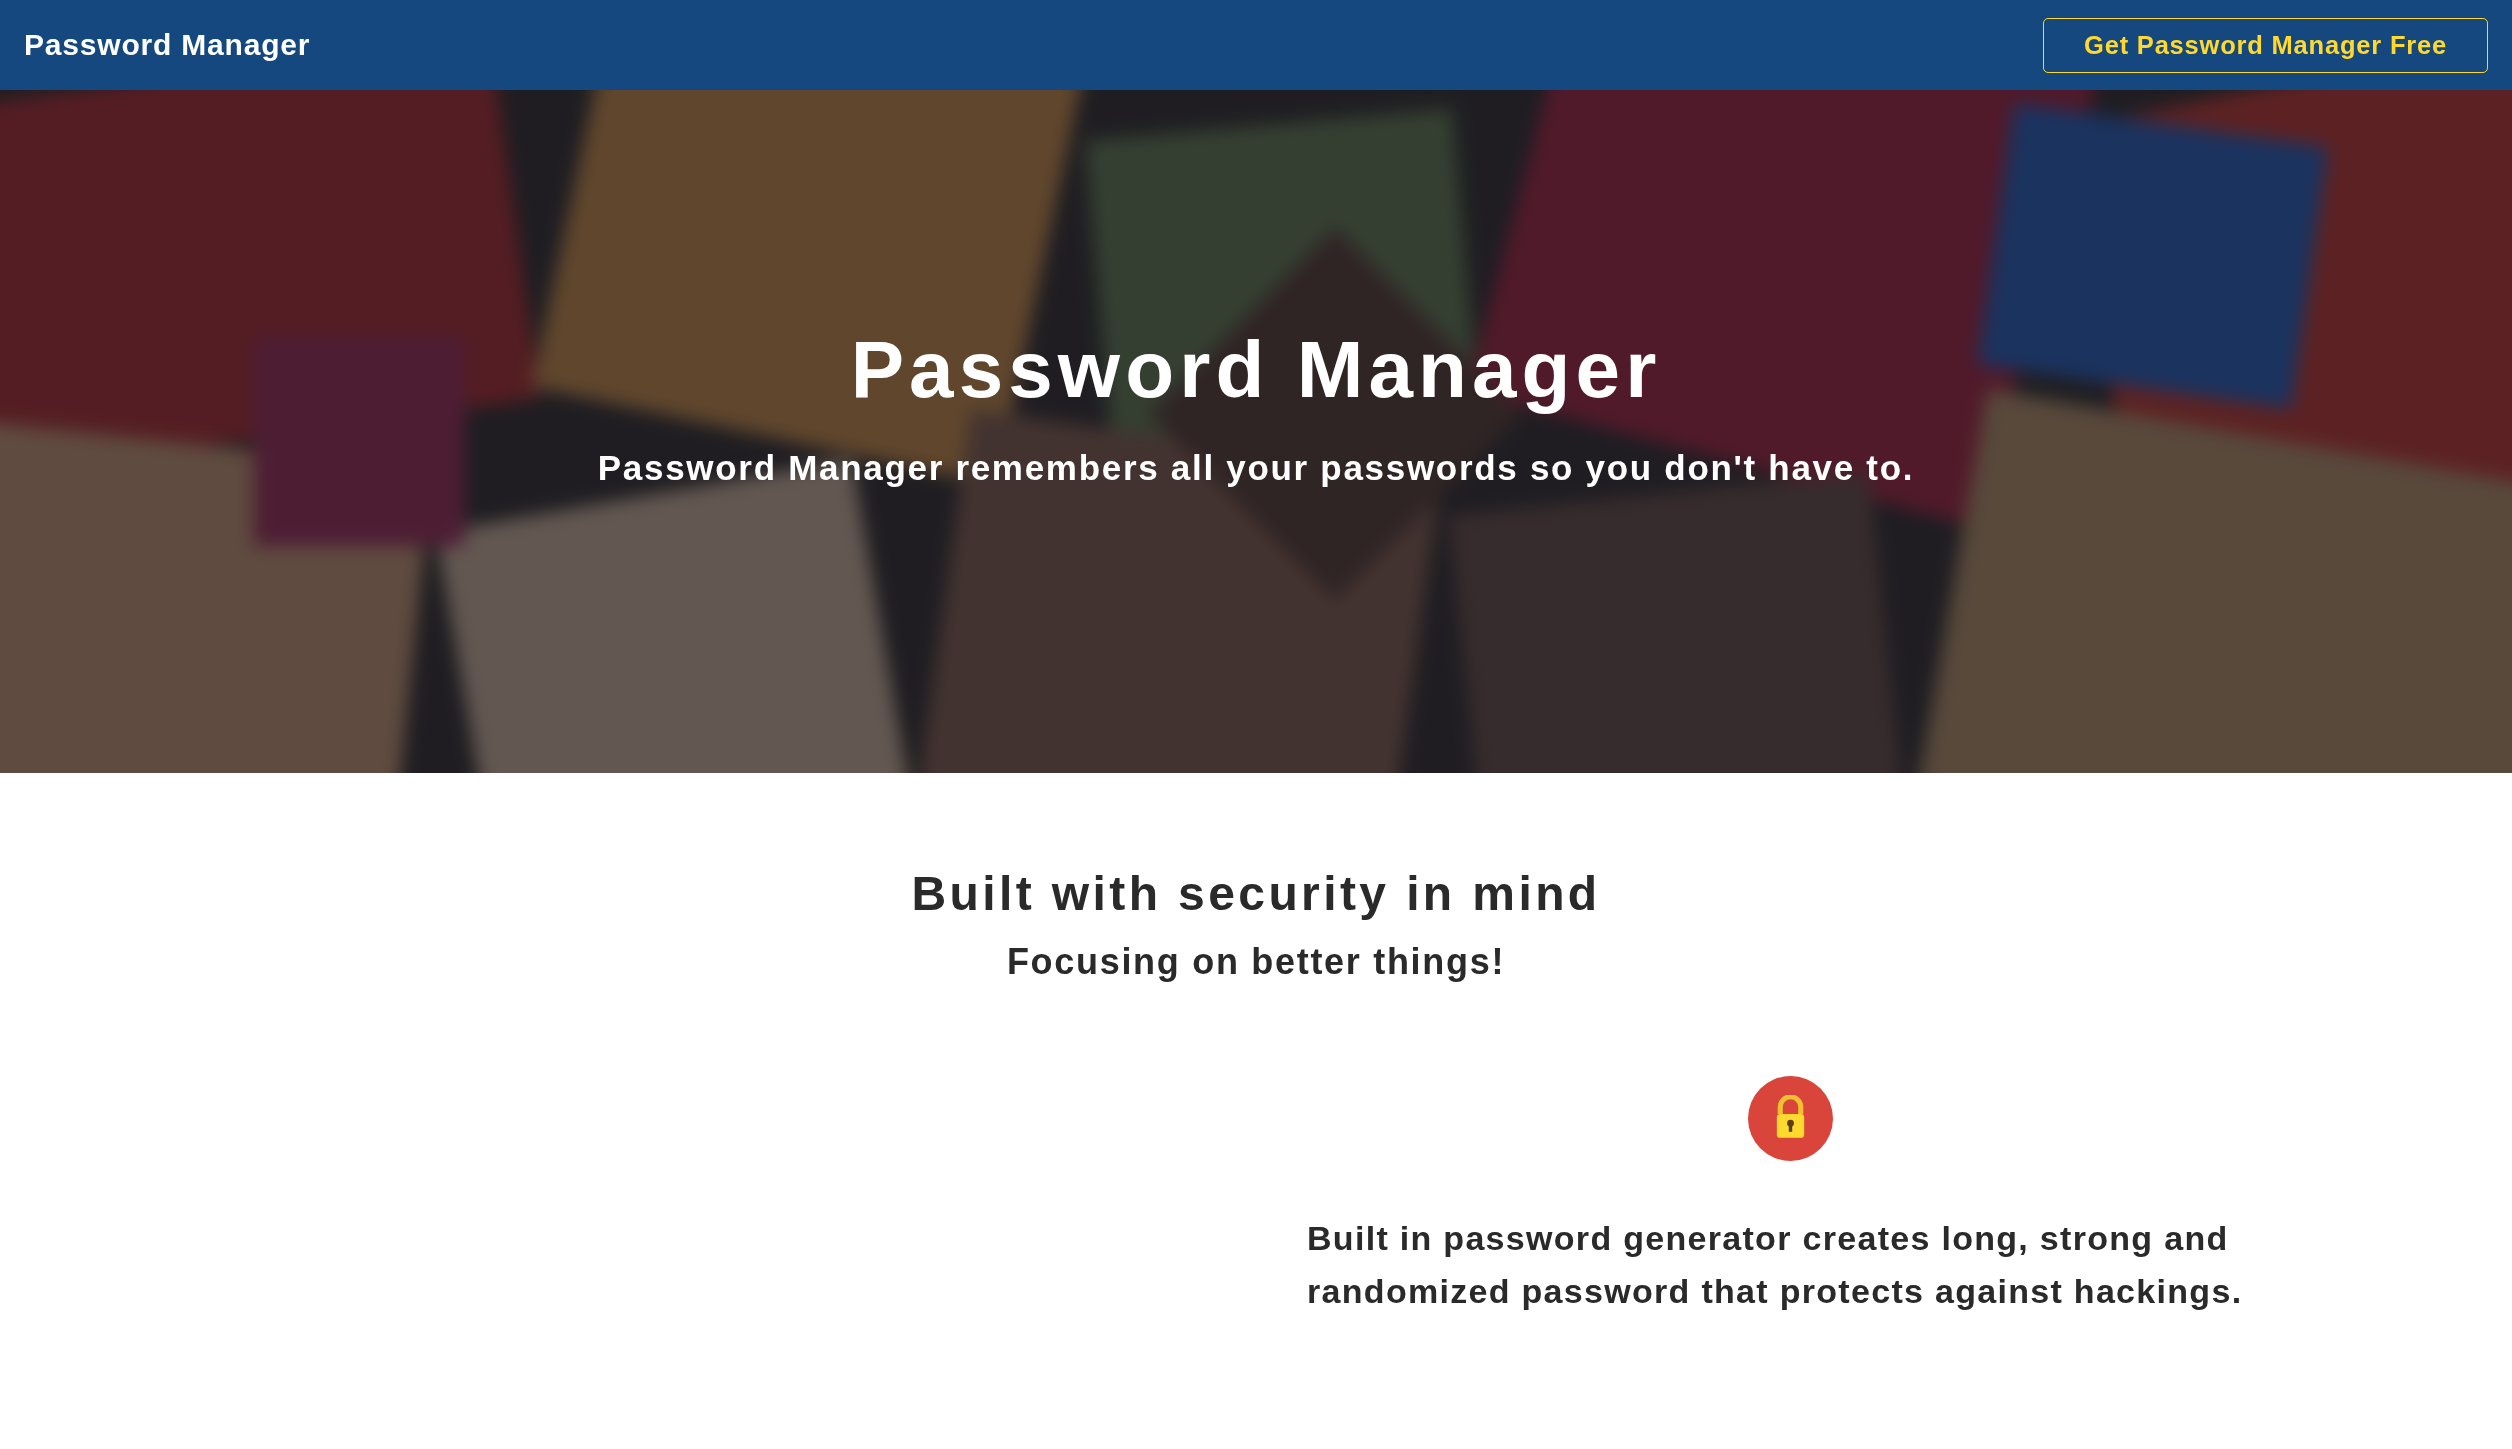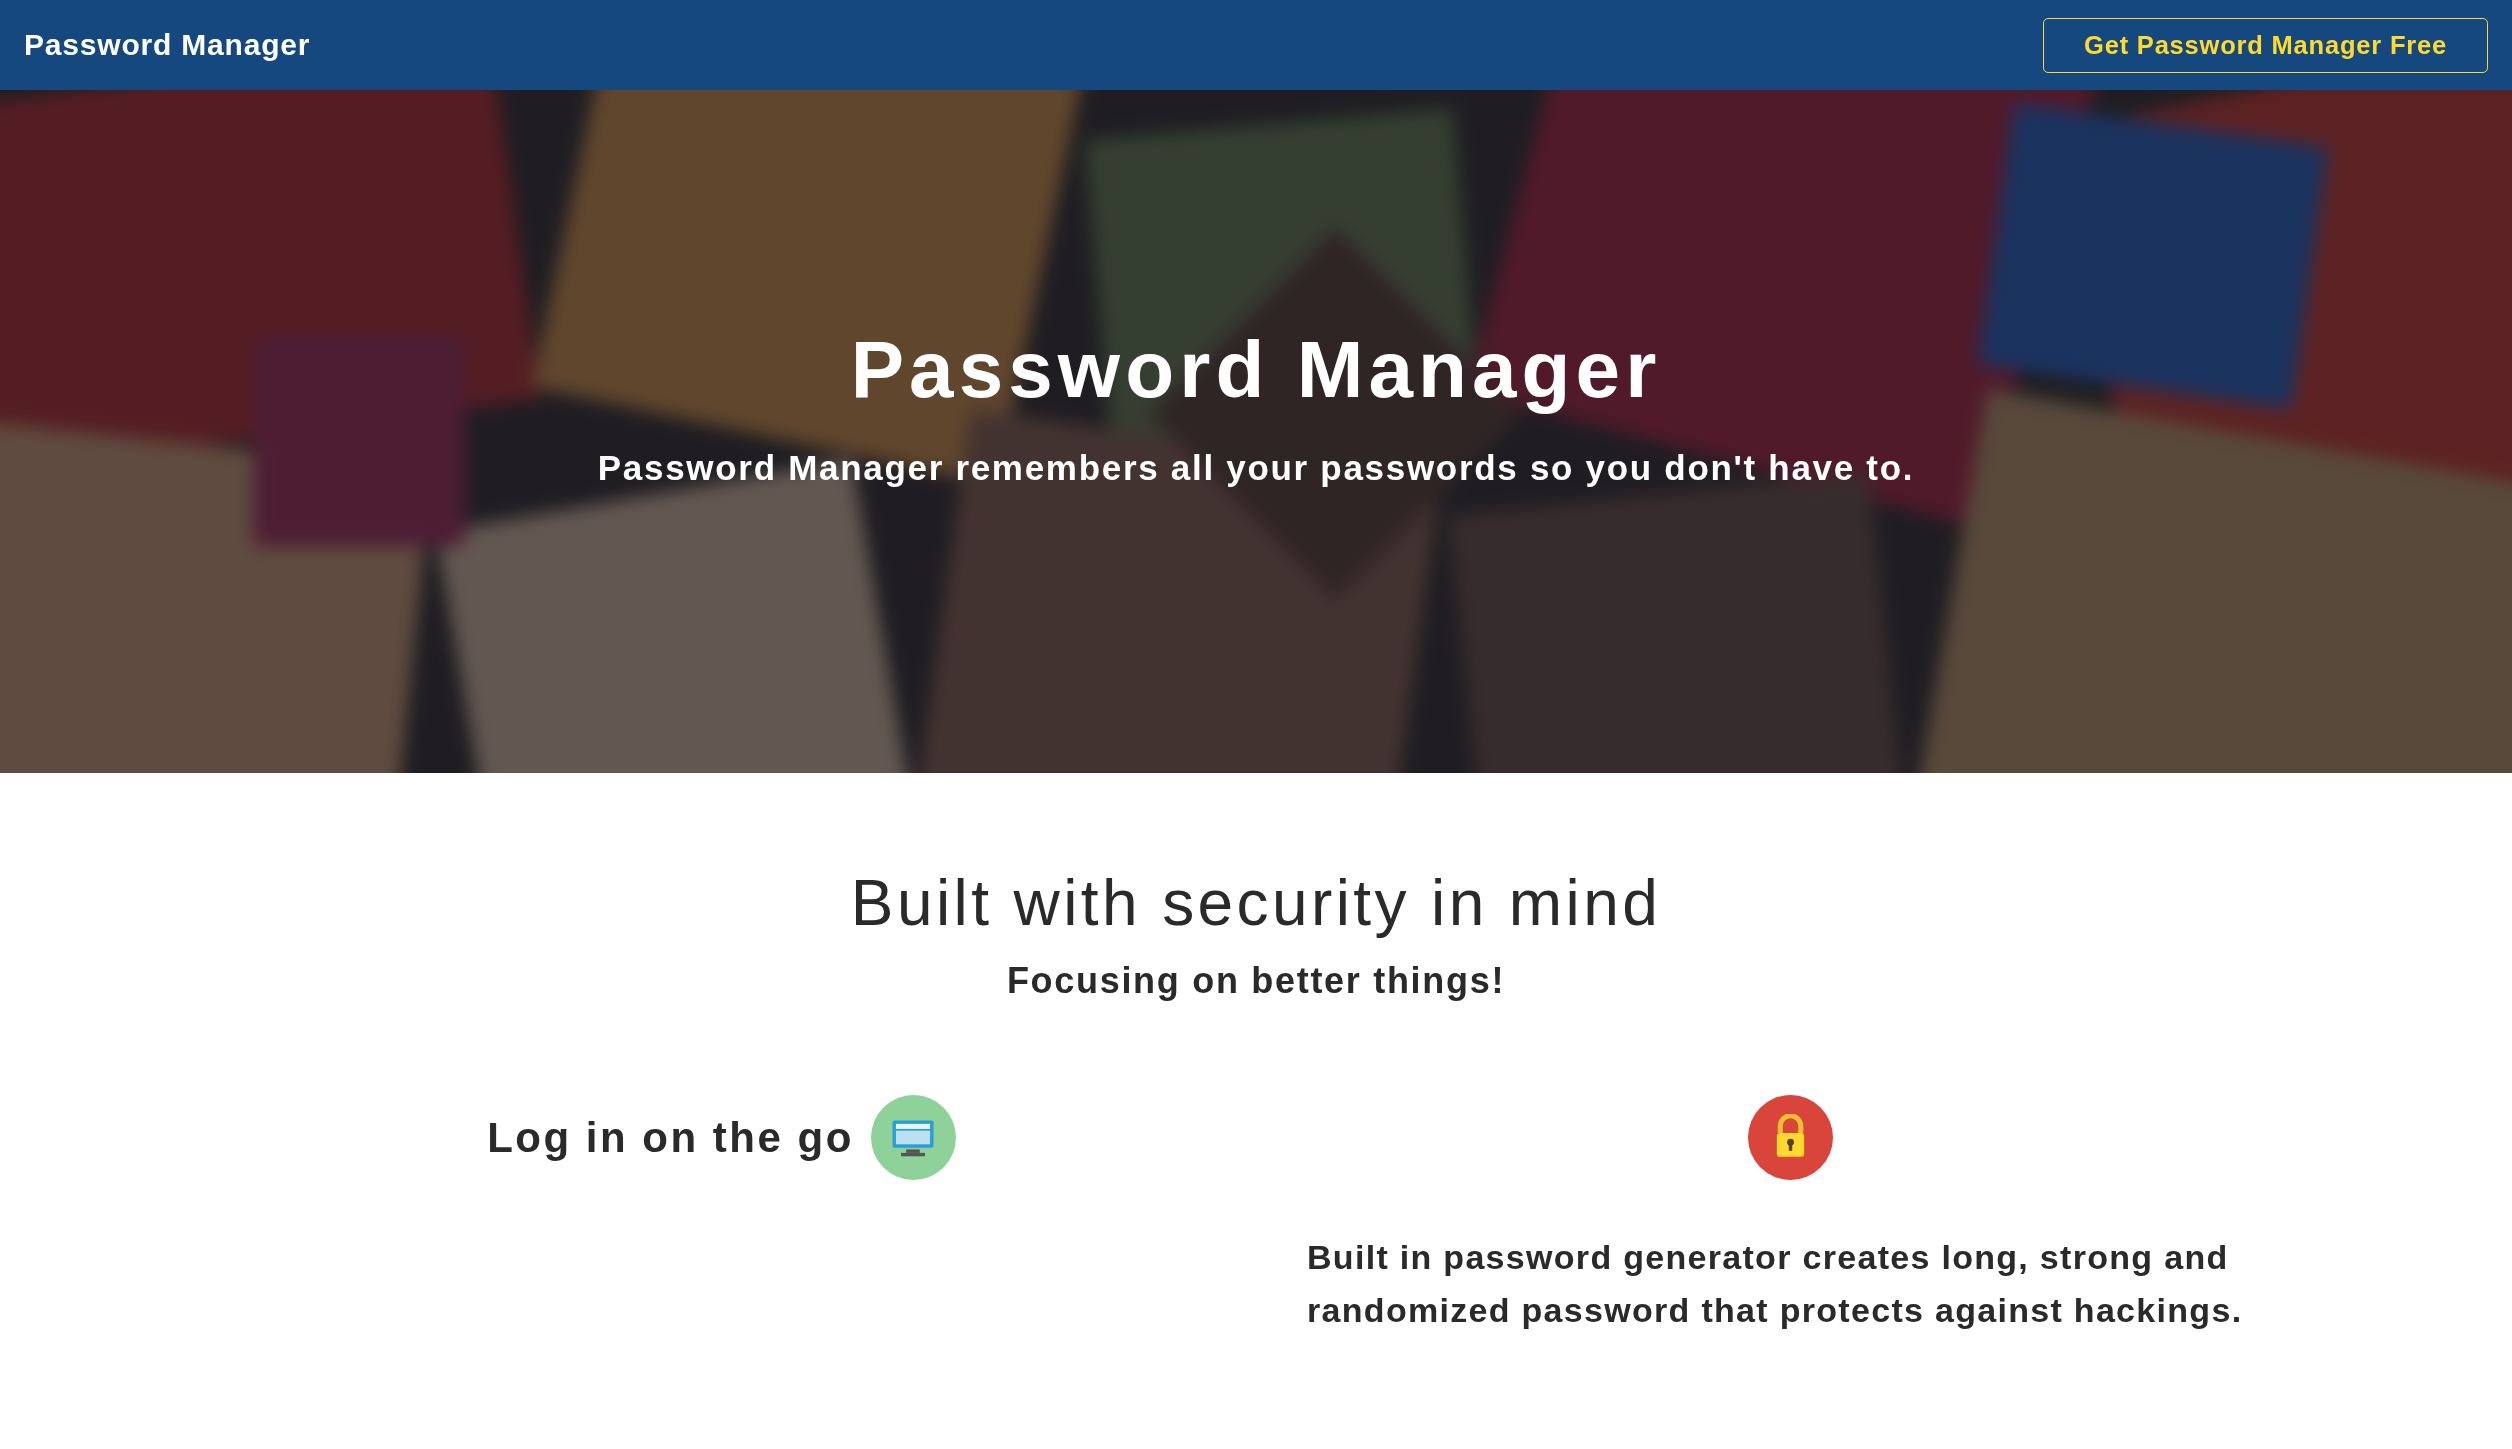--- a/index.html
+++ b/index.html
@@ -71,22 +71,22 @@
     color: #fff;
     font-size: 35px;
     font-weight: bold;
     letter-spacing: 1.7px;
   }
   .section {
     padding: 93px 238px 0;
     text-align: center;
   }
   .section-title {
-    font-size: 64px;
-    font-weight: normal;
+    font-size: 48px;
+    font-weight: bold;
     color: #2a2a2a;
     letter-spacing: 3.4px;
     margin-bottom: 20.4px;
   }
   .section-sub {
     font-size: 36px;
     font-weight: bold;
     color: #2a2a2a;
     letter-spacing: 1.7px;
     margin-bottom: 93px;
@@ -160,32 +160,20 @@
   <h1 class="hero-title">Password Manager</h1>
   <p class="hero-sub">Password Manager remembers all your passwords so you don't have to.</p>
 </div>
 
 <div class="section">
   <h2 class="section-title">Built with security in mind</h2>
   <p class="section-sub">Focusing on better things!</p>
 
   <div class="features">
     <div class="feature">
-      <div class="feature-head">
-        <span class="feature-title">Log in on the go</span>
-        <span class="icon-circle green">
-          <svg width="48" height="41" viewBox="0 0 56 48">
-            <rect x="4" y="4" width="48" height="32" rx="2" fill="#2a9cd8"></rect>
-            <rect x="8" y="8" width="40" height="6" fill="#e8f4fa"></rect>
-            <rect x="8" y="16" width="40" height="16" fill="#bde0f0"></rect>
-            <rect x="20" y="38" width="16" height="4" fill="#555"></rect>
-            <rect x="14" y="42" width="28" height="4" fill="#555"></rect>
-          </svg>
-        </span>
-      </div>
     </div>
 
     <div class="feature">
       <div class="feature-head">
         <span class="icon-circle red">
           <svg width="41" height="48" viewBox="0 0 48 56">
             <path d="M12 22 V14 a12 12 0 0 1 24 0 V22" fill="none" stroke="#f0c030" stroke-width="6"></path>
             <rect x="8" y="22" width="32" height="28" rx="4" fill="#ffd92e"></rect>
             <circle cx="24" cy="33" r="4" fill="#5a4010"></circle>
             <rect x="22" y="35" width="4" height="8" fill="#5a4010"></rect>

